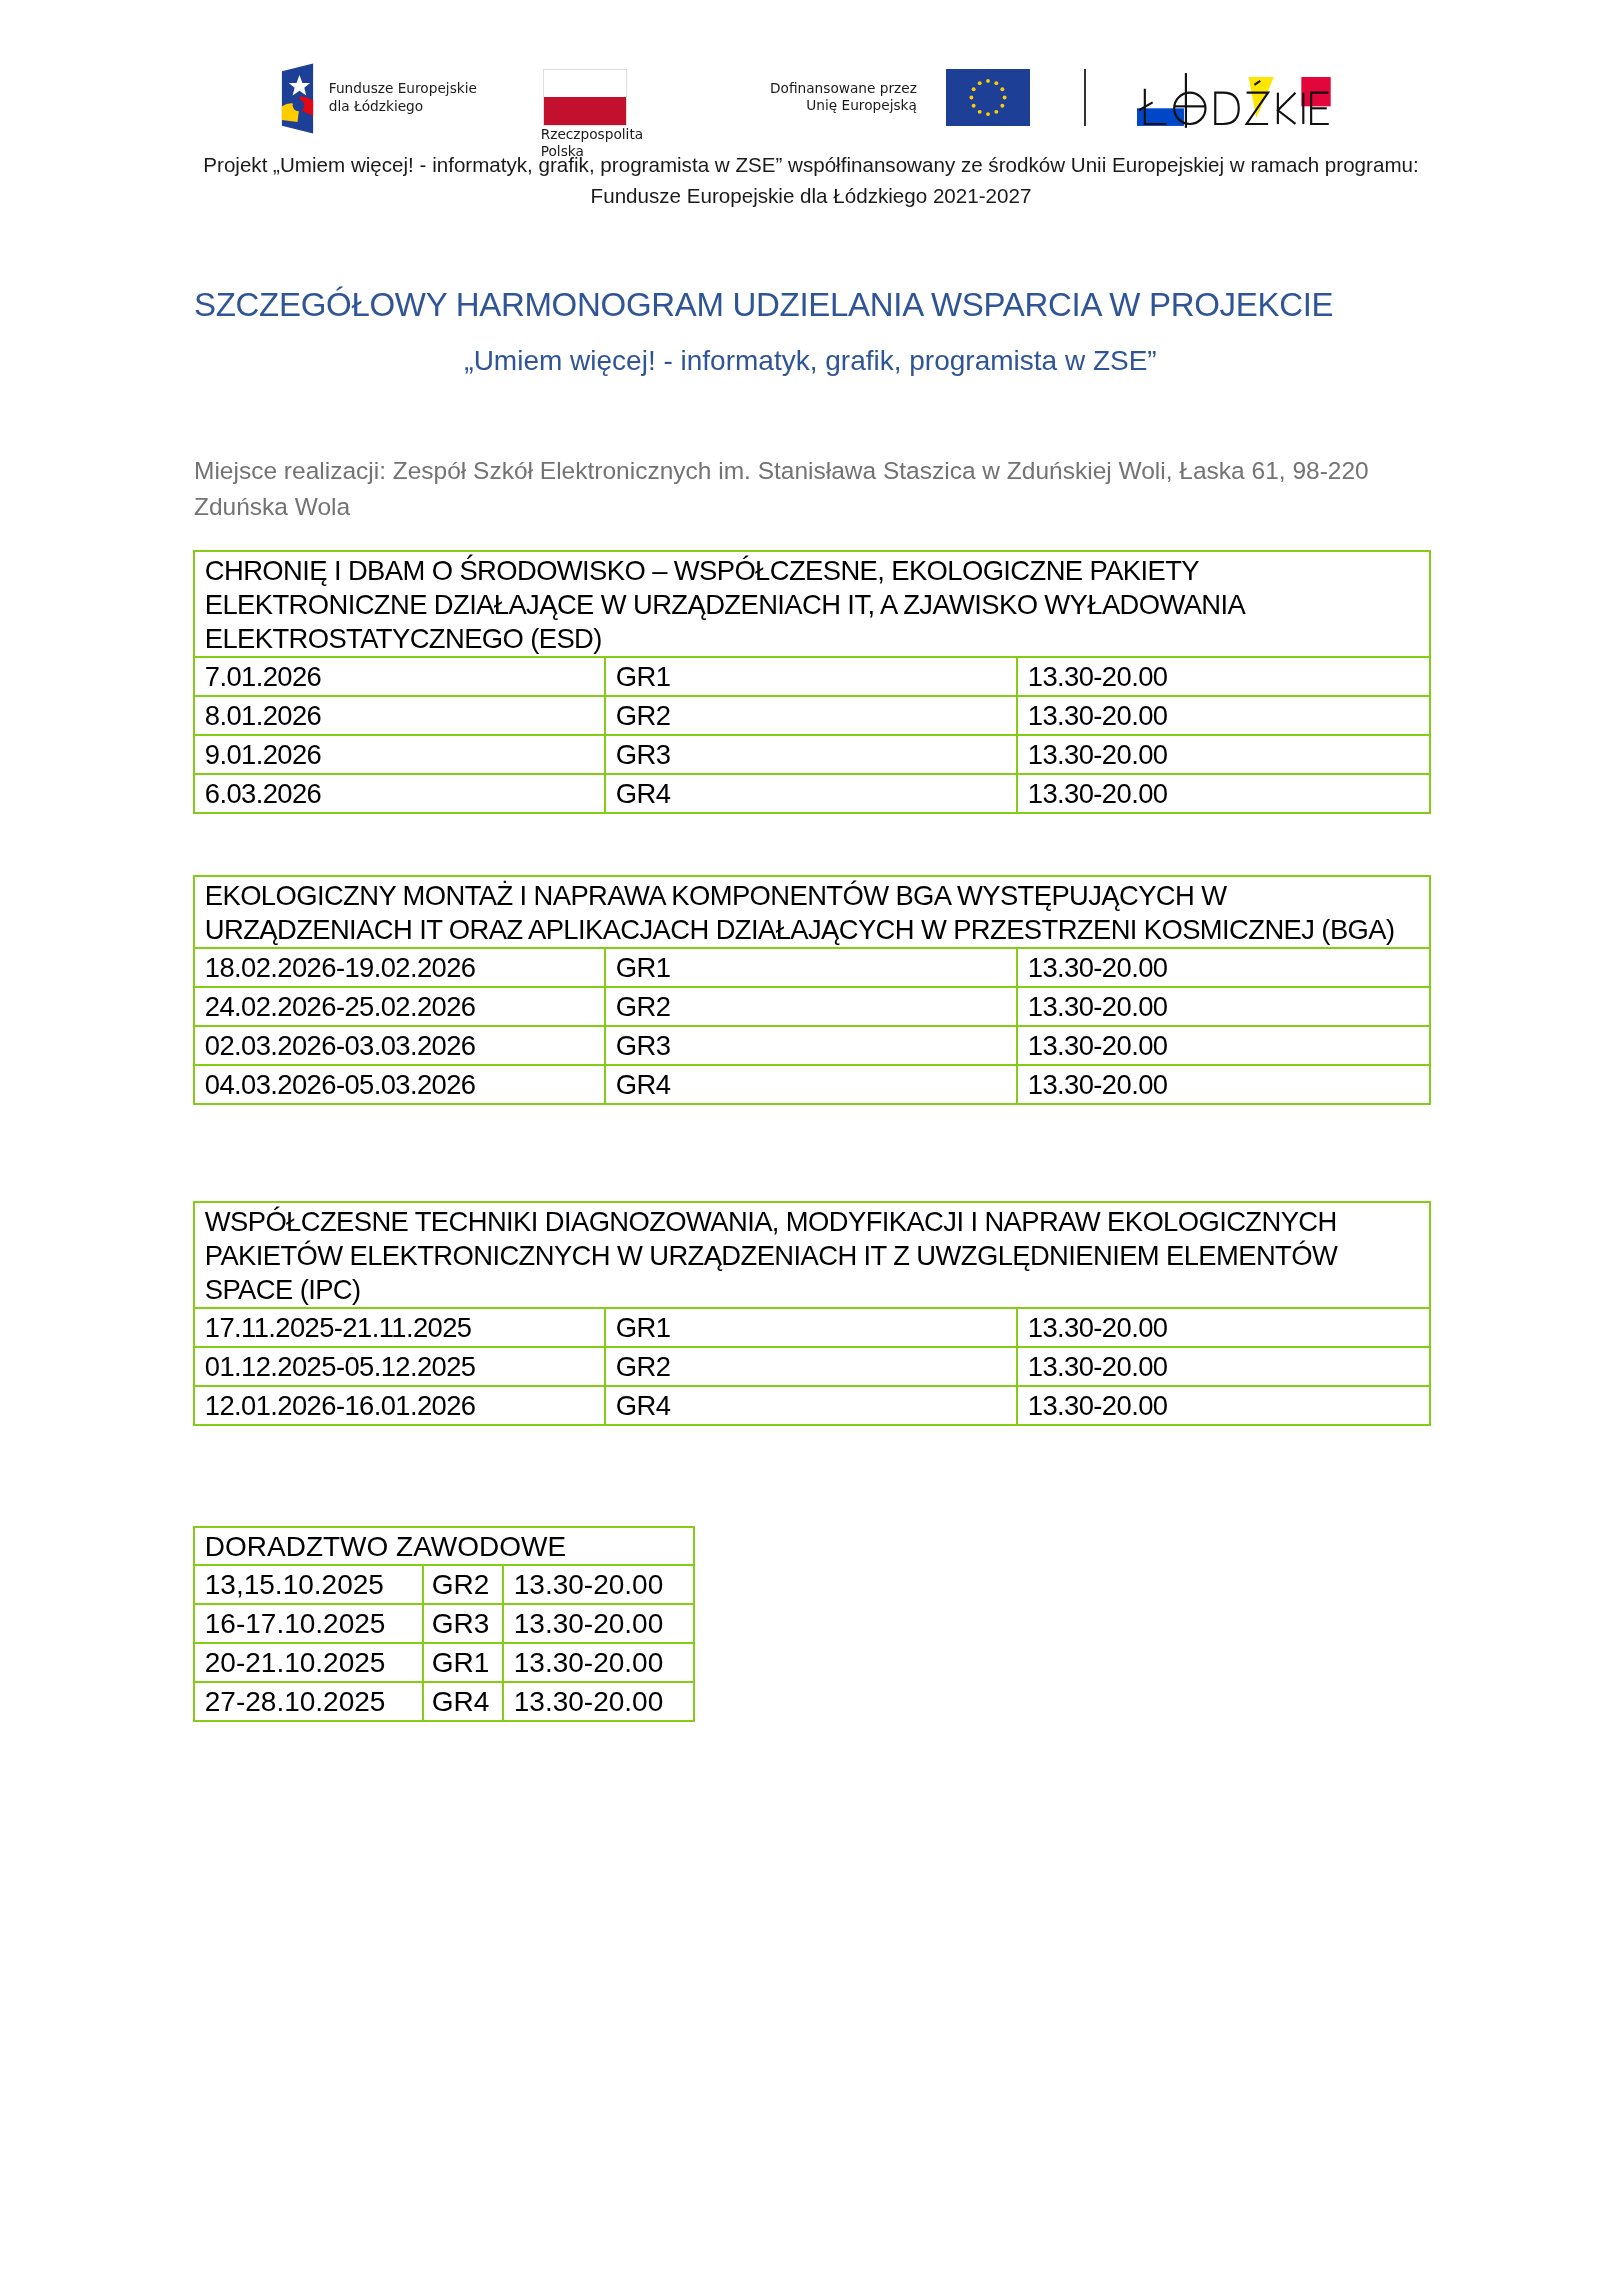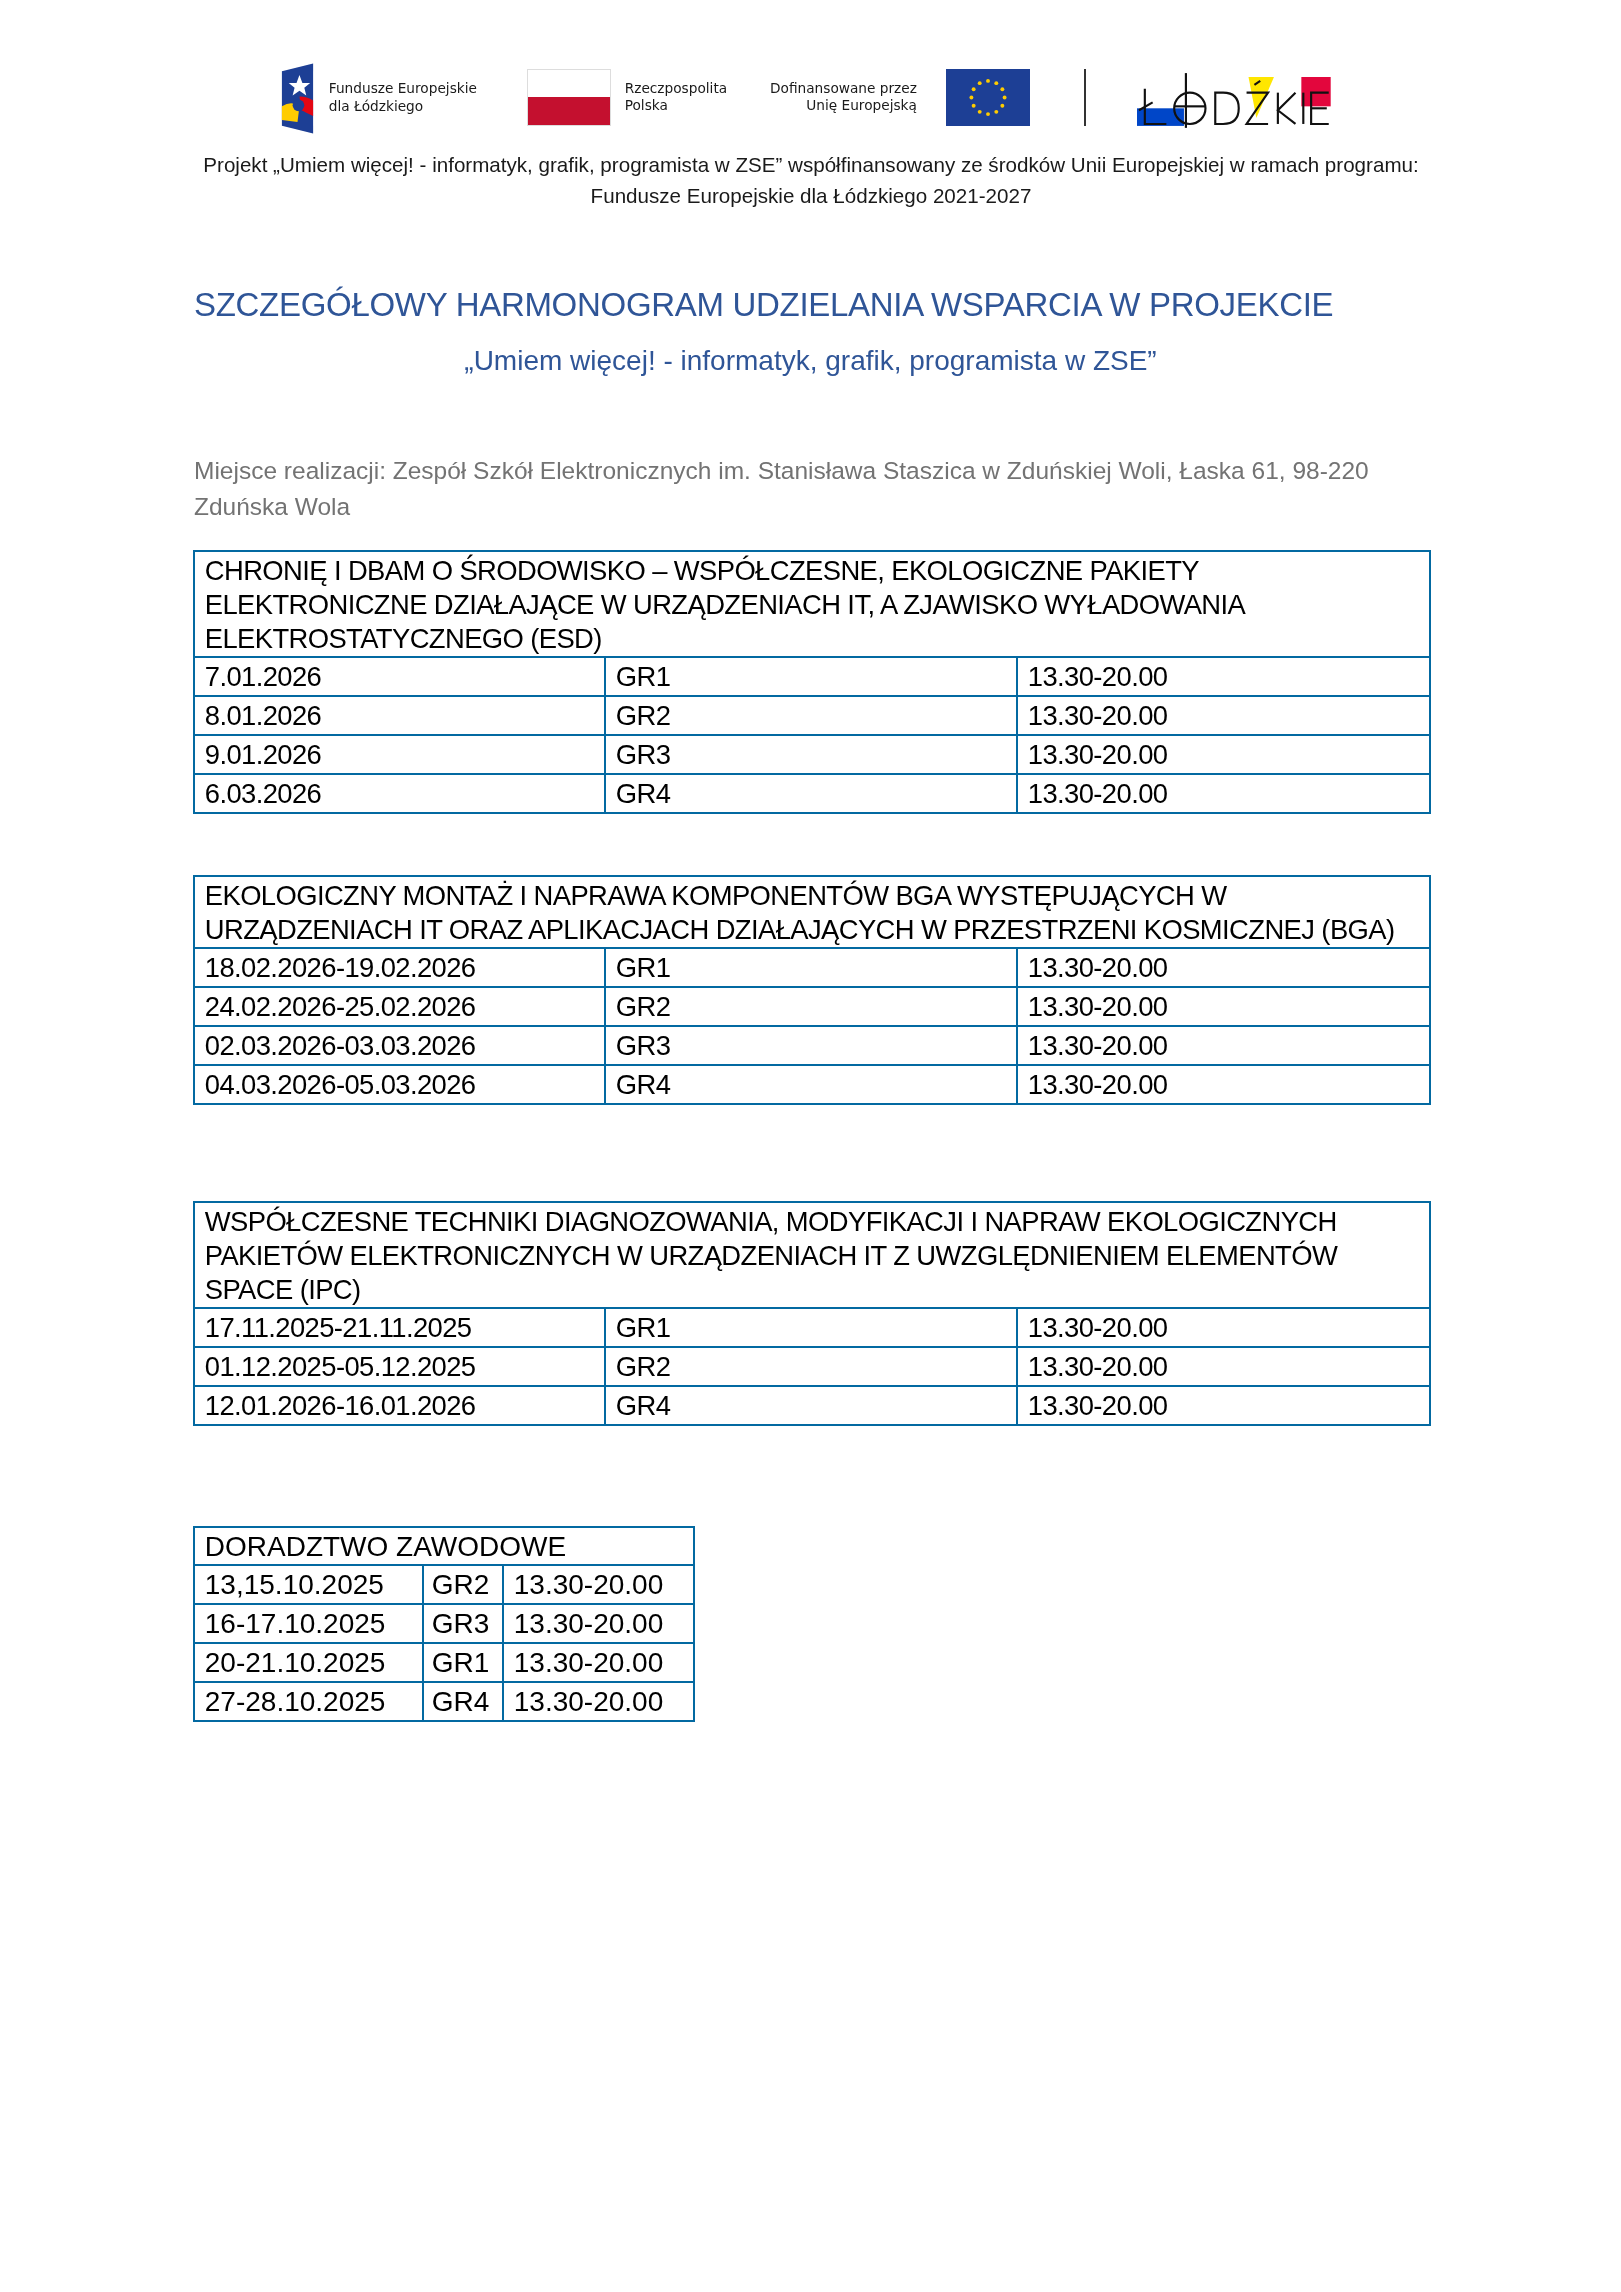--- a/index.html
+++ b/index.html
@@ -4,40 +4,40 @@
 <style>
   html, body { margin: 0; padding: 0; background: #ffffff; }
   body { width: 1621px; height: 2293px; position: relative; overflow: hidden; font-family: "Liberation Sans", sans-serif; color: #000; }
 
   
   .logos { position: absolute; top: 61px; left: 0; width: 1359px; height: 78px; }
   .logo { position: absolute; display: flex; align-items: center; }
   .fe-logo { left: 278px; top: 0; }
   .fe-mark { width: 39px; height: 73px; position: relative; }
   .fe-text { margin-left: 11.8px; font-family: "DejaVu Sans", sans-serif; font-size: 13.7px; line-height: 17.6px; color: #1a1a1a; }
-  .rp-logo { left: 527px; top: 7.8px; }
+  .rp-logo { left: 527px; top: 7.8px; flex-direction: column; }
   .rp-flag { width: 84px; height: 57px; border: 1px solid #ddd; box-sizing: border-box; display: flex; flex-direction: column; }
   .rp-flag .w { flex: 1; background: #fff; }
   .rp-flag .r { flex: 1; background: #c4102f; }
   .rp-text { margin-left: 13.7px; font-family: "DejaVu Sans", sans-serif; font-size: 13.7px; line-height: 17.6px; color: #1a1a1a; }
   .eu-logo { left: 770px; top: 7.8px; }
   .eu-text { font-family: "DejaVu Sans", sans-serif; font-size: 13.7px; line-height: 17.6px; color: #1a1a1a; text-align: right; margin-right: 29px; }
   .eu-flag { width: 84px; height: 57px; background: #1d3f95; position: relative; }
   .sep { position: absolute; left: 1084px; top: 7.8px; width: 2px; height: 57px; background: #333; }
   .lodz-logo { left: 1137px; top: 7.8px; width: 225px; height: 61px; }
 
   
   .funding { position: absolute; top: 149px; left: 157px; width: 1308px; text-align: center; font-family: "Liberation Sans", sans-serif; font-size: 20.6px; line-height: 31px; color: #1a1a1a; }
   .title { position: absolute; top: 286px; left: 194px; font-family: "Liberation Sans", sans-serif; font-size: 33px; color: #2f5597; letter-spacing: -0.3px; }
   .subtitle { position: absolute; top: 345px; left: 0; width: 1621px; text-align: center; font-family: "Liberation Sans", sans-serif; font-size: 28px; color: #2f5597; box-sizing: border-box; }
   .place { position: absolute; top: 453px; left: 194px; width: 1264px; font-family: "Liberation Sans", sans-serif; font-size: 24.5px; line-height: 36px; color: #737373; }
 
   
   table.sched { position: absolute; border-collapse: collapse; table-layout: fixed; font-family: "Liberation Sans", sans-serif; font-size: 27.4px; color: #000; }
-  table.sched td { border: 2px solid #0369a1; padding: 0 0 0 9.8px; height: 37px; line-height: 37px; vertical-align: middle; white-space: nowrap; letter-spacing: -0.6px; }
+  table.sched td { border: 2px solid #84cc16; padding: 0 0 0 9.8px; height: 37px; line-height: 37px; vertical-align: middle; white-space: nowrap; letter-spacing: -0.6px; }
   table.sched td.head { line-height: 34px; height: auto; padding: 2px 9.8px 0 9.8px; white-space: normal; vertical-align: top; }
   .t1 { top: 550px; left: 193px; width: 1235px; }
   .t2 { top: 875px; left: 193px; width: 1235px; }
   .t3 { top: 1201px; left: 193px; width: 1235px; }
   .t4 { top: 1526px; left: 193px; width: 501px; font-size: 28px !important; }
   .t1 .head, .t2 .head, .t3 .head { height: 101px; }
   .t4 .head { height: 62px; }
   .t4 td { letter-spacing: 0 !important; }
   .t4 td.c2 { padding-left: 7.8px; }
 </style>

